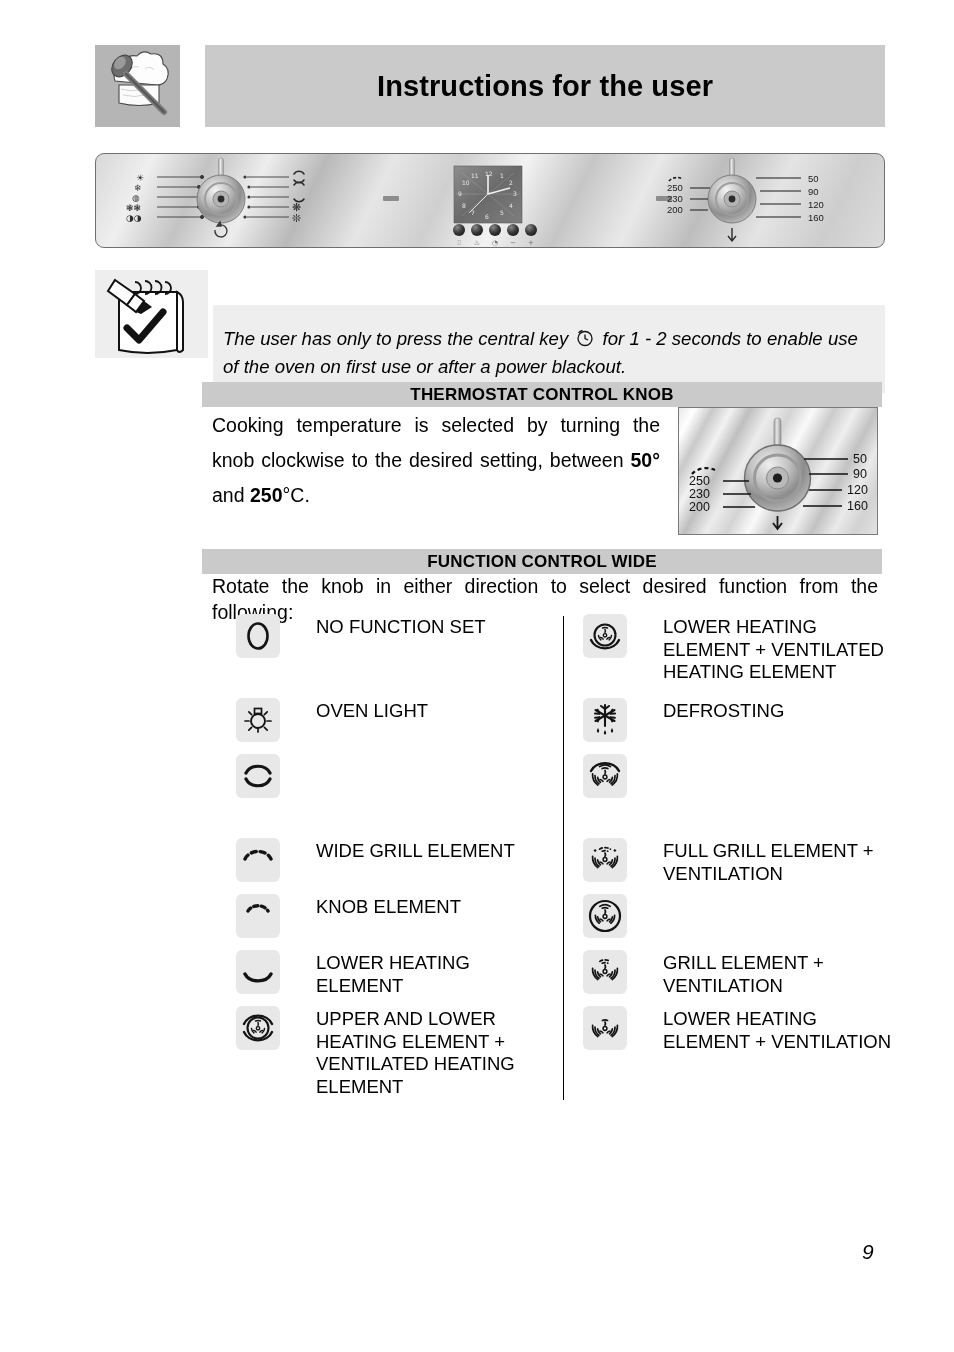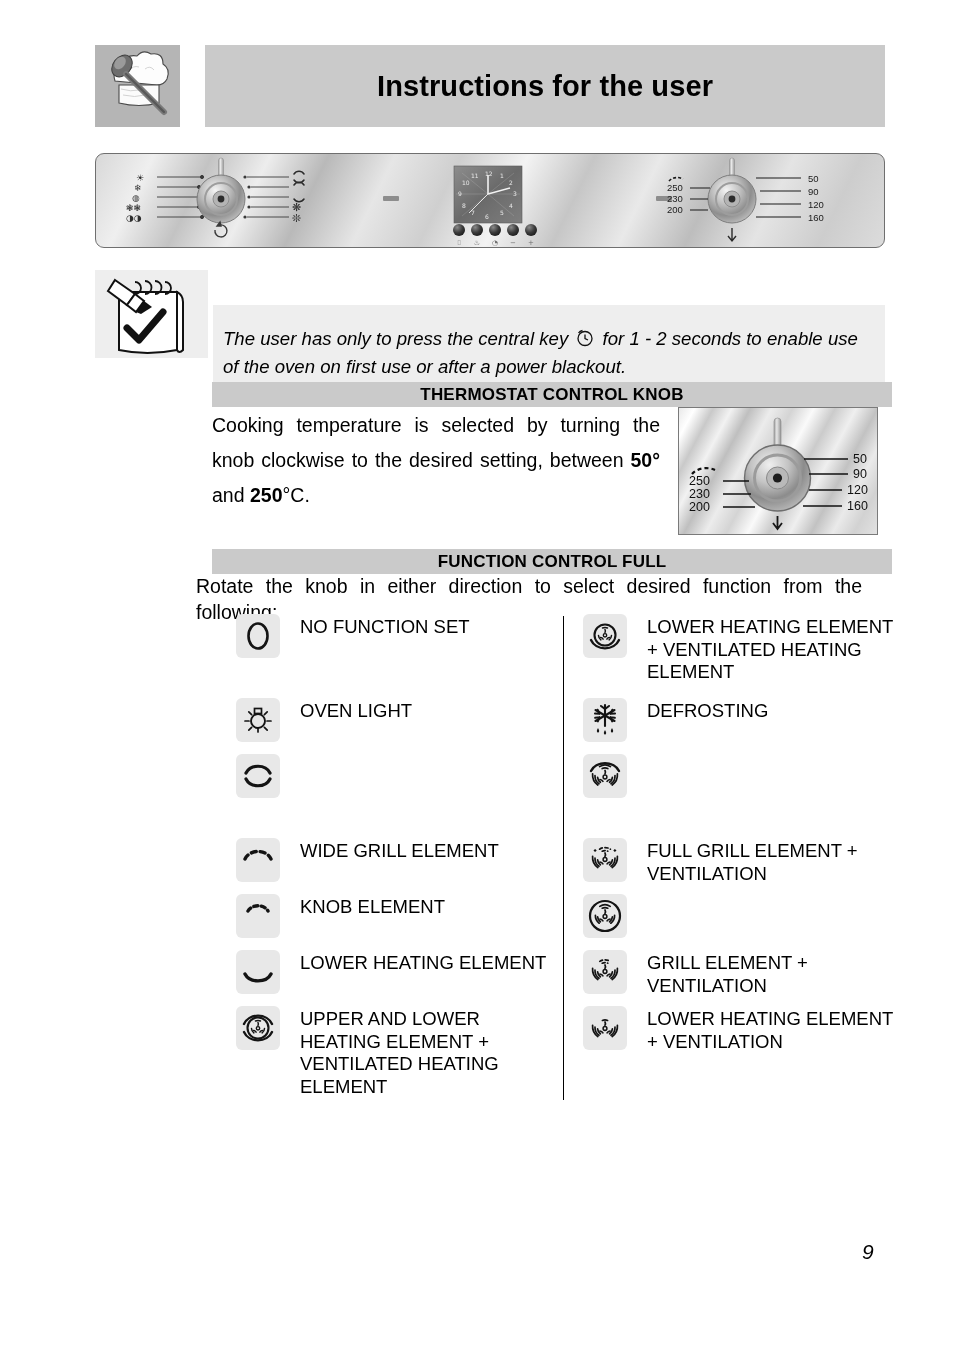--- a/index.html
+++ b/index.html
@@ -56,21 +56,21 @@
     padding: 21px 8px 0 10px;
     margin-top: 35px;
   }
   .note-text {
     font-size: 18.6px; font-style: italic; line-height: 26px;
   }
   .note-text .clk { display:inline-block; vertical-align: -2px; margin: 0 3px; }
 
   
   .sec-head {
-    position: absolute; left: 212px; width: 680px; height: 25px;
+    position: absolute; left: 202px; width: 680px; height: 25px;
     background: #cacaca;
     display: flex; align-items: center; justify-content: center;
   }
   .sec-head span { font-size: 17px; font-weight: bold; letter-spacing: .2px; }
 
   
   .thermo-text {
     position: absolute; left: 212px; top: 408px; width: 448px;
     font-size: 19.5px; line-height: 35px;
     text-align: justify; text-align-last: left;
@@ -83,41 +83,41 @@
       linear-gradient(118deg,
         #e9e9e9 0%, #ffffff 6%, #c9c9c9 13%, #f2f2f2 20%,
         #bfbfbf 27%, #ececec 35%, #d4d4d4 43%, #fafafa 51%,
         #cbcbcb 59%, #efefef 67%, #c2c2c2 75%, #eaeaea 83%,
         #d2d2d2 91%, #e2e2e2 100%);
     overflow: hidden;
   }
 
   
   .func-intro {
-    position: absolute; left: 196px; top: 573px; width: 666px;
+    position: absolute; left: 212px; top: 573px; width: 666px;
     font-size: 19.5px; line-height: 26px;
     text-align: justify; text-align-last: left;
   }
   .func-cols { position: absolute; left: 205px; top: 614px; width: 690px; }
   .col-divider {
     position: absolute; left: 563px; top: 616px; width: 1px; height: 484px;
     background: #000;
   }
   .fn-col { position: absolute; top: 0; }
   .fn-col.left { left: 31px; width: 320px; }
   .fn-col.right { left: 378px; width: 312px; }
 
   .fn-row { position: absolute; display: flex; }
   .fn-icon {
     width: 44px; height: 44px; flex: 0 0 44px;
     background: #e8e8e8; border-radius: 6px;
     display: flex; align-items: center; justify-content: center;
   }
   .fn-label {
-    margin-left: 20px; font-size: 18.5px; line-height: 22.5px;
+    margin-left: 36px; font-size: 18.5px; line-height: 22.5px;
     padding-top: 2px;
   }
 
   
   .pageno {
     position: absolute; left: 862px; top: 1240px;
     font-size: 21px; font-style: italic;
   }
 </style>
 </head>
@@ -376,21 +376,21 @@
       <path d="M125 51 h44"></path>
         <path d="M130 66 h39"></path>
         <path d="M130 82 h33"></path>
         <path d="M124 98 h39"></path>
     </g>
     <path d="M13 66 a17 13 0 0 1 23 -4" stroke="#101010" stroke-width="2.2" fill="none" stroke-dasharray="4 3"></path>
   </svg>
 </div>
 
 <div class="sec-head" style="top:549px">
-  <span>FUNCTION CONTROL FULL</span>
+  <span>FUNCTION CONTROL WIDE</span>
 </div>
 
 <div class="func-intro">Rotate the knob in either direction to select desired function from the following:</div>
 
 <div class="col-divider"></div>
 
 <div class="func-cols">
 
   <div class="fn-col left">
 

